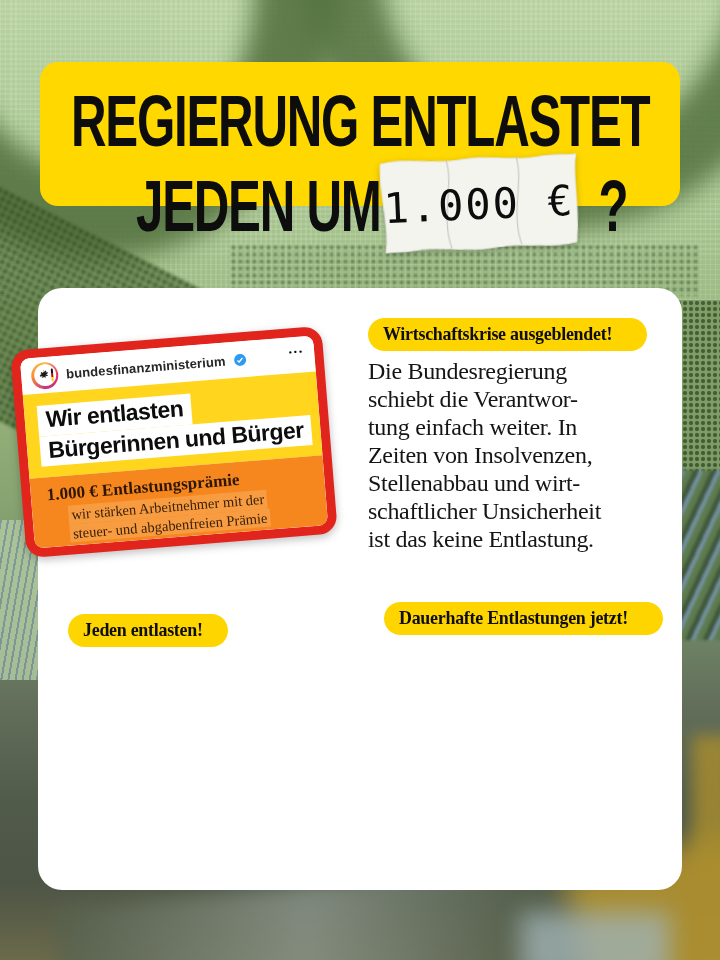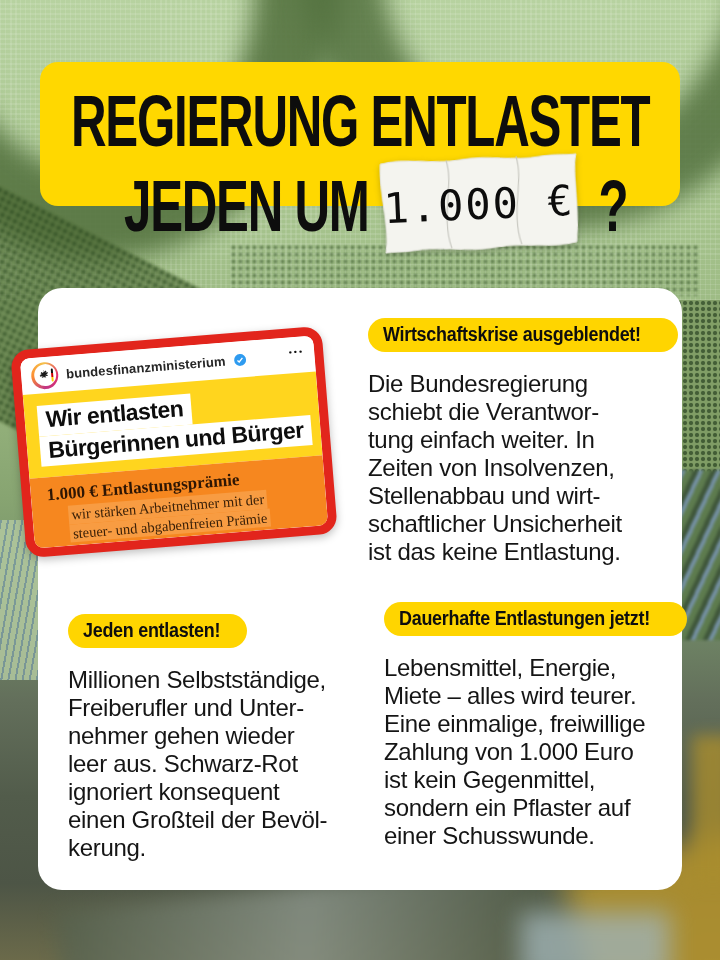--- a/index.html
+++ b/index.html
@@ -49,21 +49,21 @@
 
   
   .banner { position:absolute; left:40px; top:62px; width:640px; height:144px;
     background:#FFD800; border-radius:18px; z-index:2; }
   .display { display:inline-block; font-weight:800; font-size:58px; line-height:1;
     letter-spacing:-1.5px; color:#0d0d0d; white-space:nowrap;
     transform:scale(.85,1.25); }
   .t1 { position:absolute; left:0; right:0; top:22px; height:74px;
     display:flex; align-items:center; justify-content:center; }
   .t2 { position:absolute; left:0; right:0; top:96px; height:100px; }
-  .t2 .prefix-wrap { position:absolute; left:84px; top:50%; transform:translateY(-54%); }
+  .t2 .prefix-wrap { position:absolute; left:96px; top:50%; transform:translateY(-54%); }
   .t2 .prefix-wrap .display { transform-origin:left center; }
   .qmark-wrap { position:absolute; left:556px; top:50%; transform:translateY(-54%); }
 
   .sticker { position:absolute; left:330px; top:-8px; width:218px; height:108px;
     transform:rotate(-2.5deg); }
   .sticker svg { position:absolute; inset:0; filter:drop-shadow(0 2px 3px rgba(0,0,0,.22)); }
   .sticker-text { position:absolute; left:0; right:0; top:30px; text-align:center;
     font-family:"DejaVu Sans Mono", monospace; font-size:42px; letter-spacing:2px; color:#0c0c0c; }
 
   
@@ -90,28 +90,28 @@
   .hl { display:table; background:#fff; color:#0d0d0d; font-weight:800; font-size:23px;
     line-height:1.2; padding:1px 8px 2px; letter-spacing:-.5px; white-space:nowrap; }
   .ig-orange { height:70px; flex:none; background:#F6871F; padding:8px 0 0 16px; }
   .ig-bold { font-family:"Liberation Serif", serif; font-weight:700; font-size:17px;
     color:#2e1604; white-space:nowrap; }
   .ig-sub { margin-left:20px; margin-top:2px; font-family:"Liberation Serif", serif;
     font-size:14.5px; line-height:1.28; color:#3a2008; }
   .ig-sub span { display:inline-block; background:#f89c42; padding:0 3px; white-space:nowrap; }
 
   
-  .sec { position:absolute; }
+  .sec { position:absolute;font-family:Liberation Serif, serif; }
   .sec-tr { left:330px; top:30px; }
   .sec-bl { left:30px;  top:326px; }
   .sec-br { left:346px; top:314px; }
   .badge { display:inline-block; background:#FFD500; border-radius:999px; padding:5px 15px 6px; }
   .badge span { display:inline-block; font-weight:800; font-size:19.5px; color:#0e0e0e;
     letter-spacing:-.3px; white-space:nowrap; transform:scaleX(.92); transform-origin:left center; }
-  .para { margin-top:18px; font-size:24px; line-height:1.17; letter-spacing:-.3px;
+  .para { margin-top:6px; font-size:24px; line-height:1.17; letter-spacing:-.3px;
     color:#151515; white-space:pre; }
 </style>
 </head>
 <body>
 
 <div class="stage">
 
   <div class="bg-base"></div>
   <div class="bg-check"></div>
   <div class="bg-curve1"></div>
@@ -189,36 +189,22 @@
 Zeiten von Insolvenzen,
 Stellenabbau und wirt-
 schaftlicher Unsicherheit
 ist das keine Entlastung.</div>
     </div>
 
     <div class="sec sec-bl">
       <div class="badge">
         <span>Jeden entlasten!</span>
       </div>
-      <div class="para">Millionen Selbstständige,
-Freiberufler und Unter-
-nehmer gehen wieder
-leer aus. Schwarz-Rot
-ignoriert konsequent
-einen Großteil der Bevöl-
-kerung.</div>
     </div>
 
     <div class="sec sec-br">
       <div class="badge">
         <span>Dauerhafte Entlastungen jetzt!</span>
       </div>
-      <div class="para">Lebensmittel, Energie,
-Miete – alles wird teurer.
-Eine einmalige, freiwillige
-Zahlung von 1.000 Euro
-ist kein Gegenmittel,
-sondern ein Pflaster auf
-einer Schusswunde.</div>
     </div>
 
   </div>
 </div>
 
 </body></html>

